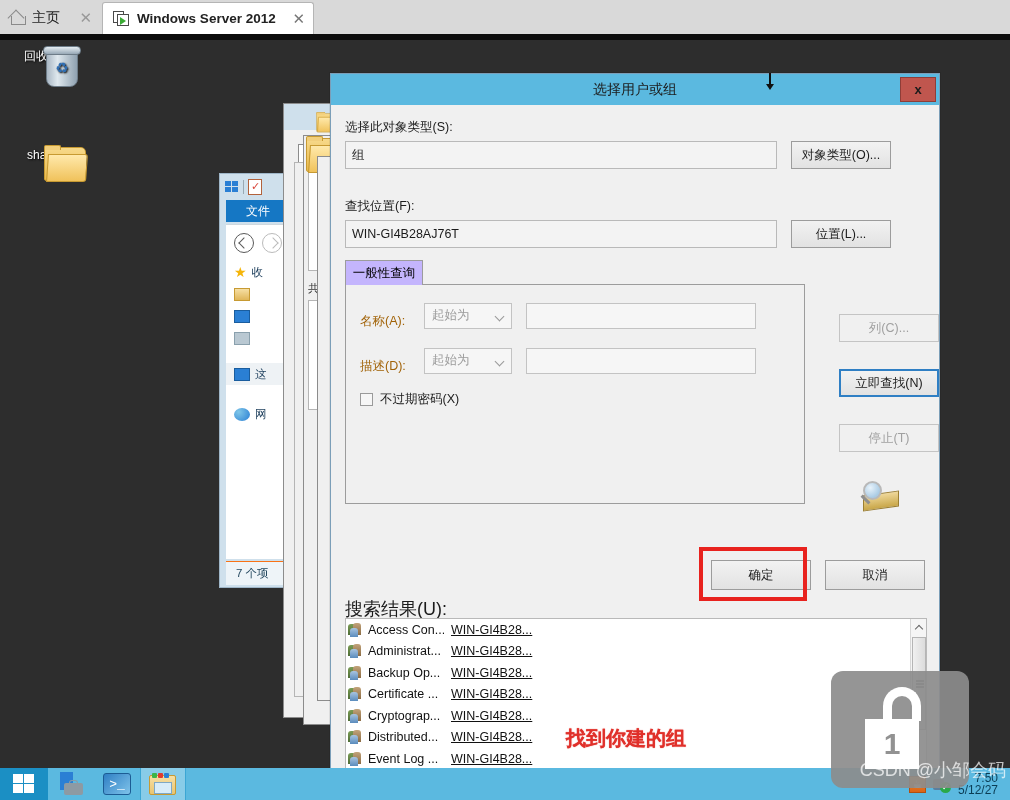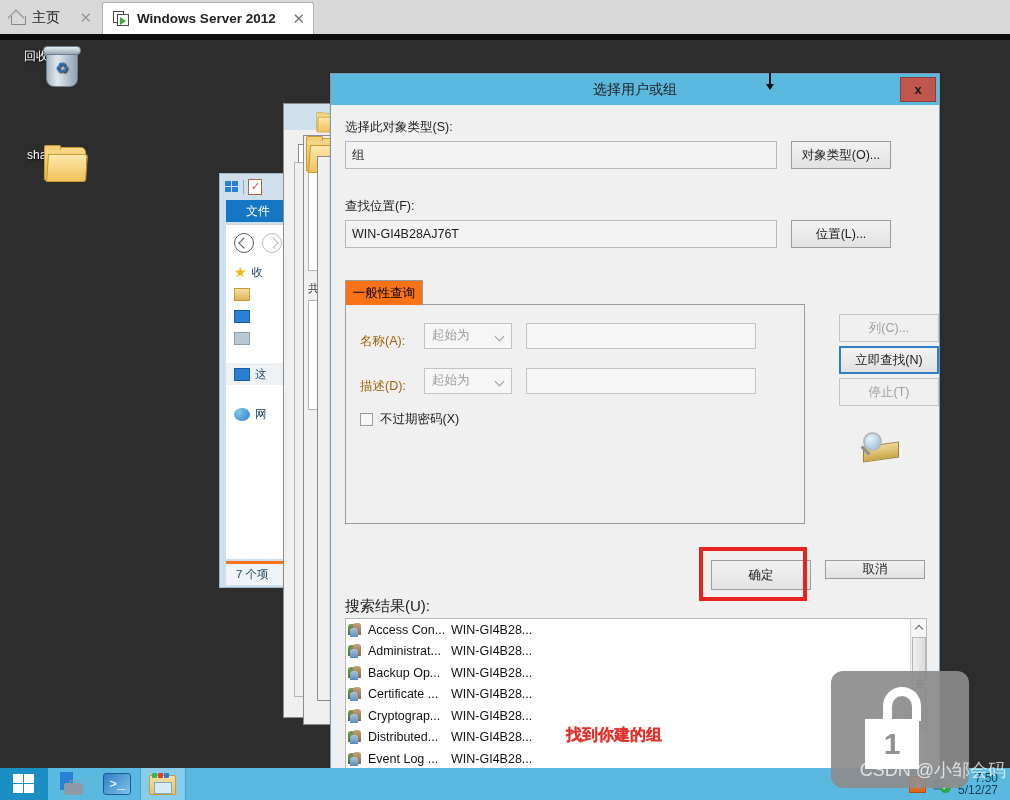--- a/index.html
+++ b/index.html
@@ -122,21 +122,21 @@
     font-size: 12px; display: flex; align-items: center; justify-content: center;
     width: 64px; margin-left: 6px;
   }
   .exp-body { background: #fff; position: absolute; left: 6px; top: 50px; right: 0; bottom: 28px; border-top: 1px solid #cfd8de; }
   .navbtn { width: 20px; height: 20px; border: 1.5px solid #5a5a5a; border-radius: 50%; position: relative; }
   .navbtn.dis { border-color: #bbb; }
   .navbtn .arr { position:absolute; left:5px; top:5px; width:8px; height:8px; border-left:1.5px solid #5a5a5a; border-bottom:1.5px solid #5a5a5a; transform:rotate(45deg); }
   .navbtn.dis .arr { border-color:#bbb; transform:rotate(-135deg); left:6px; }
   .tree-row { display: flex; align-items: center; gap: 5px; font-size: 11.5px; color: #1a3c5a; padding-left: 8px; height: 22px; white-space: nowrap; overflow: hidden; }
   .star { color: #f5b50a; font-size: 14px; }
-  .exp-status { position: absolute; left: 6px; bottom: 2px; right: 0; height: 24px; background: #eef4f8; font-size: 11.5px; color: #24485f; display:flex; align-items:center; padding-left:10px; border-top: 3px solid #f97316;}
+  .exp-status { position: absolute; left: 6px; bottom: 2px; right: 0; height: 24px; background: #eef4f8; font-size: 11.5px; color: #24485f; display:flex; align-items:center; padding-left:10px; border-top: 1px solid #f97316;}
 
   
   .propwin {
     position: absolute; left: 283px; top: 63px; width: 80px; height: 615px;
     background: #f0f0f0; border: 1px solid #8c8c8c;
   }
   .propwin .ptitle { height: 26px; background:#cfe0ec; display:flex; align-items:center; padding-left:6px; }
   .propwin .ptab {
     margin: 14px 0 0 14px; width: 46px; height: 22px; border: 1px solid #8c8c8c;
     background: #fff; font-size: 12px; display:flex; align-items:center; justify-content:center;
@@ -189,21 +189,21 @@
     height: 28px; min-width: 100px;
     background: linear-gradient(to bottom,#f2f2f2,#e2e2e2);
     border: 1px solid #9c9c9c; font-size: 12.5px; color: #1b1b1b;
     display: flex; align-items: center; justify-content: center;
   }
   .btn.dis { color: #a0a0a0; background: #f0f0f0; border-color: #c4c4c4; }
   .btn.default { border: 2px solid #2f7fc4; }
 
   
   .tabhead {
-    margin-top: 32px; width: 78px; height: 25px; background: #f97316;
+    margin-top: 12px; width: 78px; height: 25px; background: #c4b5fd;
     border: 1px solid #9c9c9c; border-bottom: none;
     font-size: 12.5px; display: flex; align-items: center; justify-content: center;
     position: relative; z-index: 2;
   }
   .tabpanel {
     border: 1px solid #9c9c9c; background: #f0f0f0; height: 220px;
     margin-top: -1px; width: 460px; padding: 16px 14px;
   }
   .qrow { display: flex; align-items: center; margin-bottom: 16px; }
   .qlabel { width: 64px; font-size: 12.5px; color: #a16207; margin-top: 12px; }
@@ -217,21 +217,21 @@
   .qinput { width: 230px; height: 26px; background: #f6f6f6; border: 1px solid #c3c3c3; margin-left: 14px; }
   .chkrow { display:flex; align-items:center; gap:7px; margin-bottom: 12px; font-size: 12.5px; color: #1b1b1b; }
   .chk { width: 13px; height: 13px; border: 1px solid #9a9a9a; background: #f6f6f6; }
   .daysrow { display:flex; align-items:center; margin-top: 14px; }
   .days-label { font-size: 12.5px; color:#9a9a9a; }
   .days-combo { width: 66px; height: 24px; background:#f6f6f6; border:1px solid #c3c3c3; margin-left: 14px; position: relative; }
   .days-combo .chev { position:absolute; right: 7px; top: 8px; width:7px; height:7px;
     border-left: 1.5px solid #9a9a9a; border-bottom: 1.5px solid #9a9a9a; transform: rotate(-45deg); }
 
   .sidebtns { position: absolute; right: 14px; top: 209px; width: 86px; }
-  .sidebtns .btn { width: 86px; margin-bottom: 4px; }
+  .sidebtns .btn { width: 86px; margin-bottom: 27px; }
   .magnifier { width: 46px; height: 36px; position: relative; margin: 24px 0 0 18px; }
   .magnifier .card {
     position: absolute; left: 6px; top: 14px; width: 36px; height: 16px;
     background: linear-gradient(to bottom,#efd89a,#c8a648);
     border: 1px solid #9c7f32; transform: skewY(-8deg);
   }
   .magnifier .glass {
     position: absolute; left: 6px; top: 2px; width: 19px; height: 19px;
     border: 2.5px solid #b9b9b9; border-radius: 50%;
     background: radial-gradient(circle at 35% 32%, #e8f3fb 0%, #aacbe4 70%);
@@ -242,53 +242,53 @@
   }
 
   
   .okrow { position: absolute; right: 14px; top: 455px; display: flex; gap: 14px; }
   .okwrap { position: relative; }
   .redbox {
     position: absolute; left: -12px; top: -13px; width: 108px; height: 54px;
     border: 4px solid #e8221e; pointer-events: none;
   }
   .btn-ok { width: 84px; height: 30px; }
-  .btn-cancel { width: 86px; height: 19px; }
-
-  .results-lbl { position: absolute; left: 14px; top: 492px; font-size: 15px; color:#1b1b1b; }
+  .btn-cancel { width: 86px; height: 30px; }
+
+  .results-lbl { position: absolute; left: 14px; top: 492px; font-size: 18px; color:#1b1b1b; }
   .listwrap {
     position: absolute; left: 14px; top: 513px; width: 582px; height: 252px;
     background: #fff; border: 1px solid #b9b9b9; overflow: hidden;
   }
   .lhead { display: flex; height: 24px; border-bottom: 1px solid #d7d7d7; background:#fff; }
   .lhead div {
     font-size: 12.5px; color: #1b1b1b; display:flex; align-items:center; padding-left: 7px;
     border-right: 1px solid #d7d7d7;
   }
   .lhead .c1 { width: 98px; }
   .lhead .c2 { width: 98px; }
   .lrow { display: flex; height: 21.5px; align-items: center; font-size: 12.5px; color: #111; }
   .lrow.sel { background: #3399ff; color: #fff; width: 245px; }
   .lrow .n { width: 98px; display:flex; align-items:center; gap: 4px; padding-left: 2px; overflow:hidden; white-space:nowrap; }
-  .lrow .f { width: 98px; padding-left: 7px; white-space:nowrap; }
+  .lrow .f { width: 98px; padding-left: 7px; white-space:nowrap;text-decoration:underline; }
   .grp-icon { width: 16px; height: 14px; position: relative; flex: none; }
   .grp-icon .p1 { position:absolute; left:0; top:1px; width:8px; height:11px; background:linear-gradient(#7a9c55,#4f6d36); border-radius: 3px 3px 0 0;}
   .grp-icon .p2 { position:absolute; left:5px; top:0px; width:8px; height:12px; background:linear-gradient(#c2a37a,#8b6c45); border-radius: 3px 3px 0 0;}
   .grp-icon .p3 { position:absolute; left:2px; top:5px; width:8px; height:9px; background:linear-gradient(#a8c4e0,#5b8cbd); border-radius: 3px 3px 0 0;}
 
   .vscroll { position:absolute; right: 0; top: 0; width: 16px; height: 252px; background:#f5f5f5; border-left: 1px solid #d7d7d7; }
   .vscroll .up { height: 17px; display:flex; align-items:center; justify-content:center; background:#f5f5f5; }
   .vscroll .up .c { width:6px;height:6px;border-left:1.6px solid #666; border-top:1.6px solid #666; transform:rotate(45deg); margin-top:3px;}
   .vscroll .thumb { position:absolute; left:1px; top:18px; width:14px; height:93px; background: linear-gradient(to right,#f0f0f0,#dcdcdc); border:1px solid #b5b5b5; }
   .vscroll .thumb .grip { position:absolute; left:3px; top:42px; width:8px; height:7px; }
   .vscroll .thumb .grip i { display:block; height:1.5px; background:#6f6f6f; margin-bottom:1.5px; }
 
   .annot {
     position: absolute; left: 566px; top: 685px;
-    font-size: 16px; color: #e0302a; font-weight: bold;
+    font-size: 20px; color: #e0302a; font-weight: bold;
     text-shadow: 0 0 1px #e0302a;
   }
 
   
   .caret { position:absolute; left: 765px; top: 33px; width: 10px; height: 18px; }
   .caret .stem { position:absolute; left:4px; top:0; width:1.5px; height:13px; background:#111; }
   .caret .head { position:absolute; left:1px; top:11px; border-left:4px solid transparent; border-right:4px solid transparent; border-top:6px solid #111; }
 
   
   .taskbar { position:absolute; left:0; bottom:0; width:1010px; height:32px; background:#5bb9e0; display:flex; align-items:center; }

